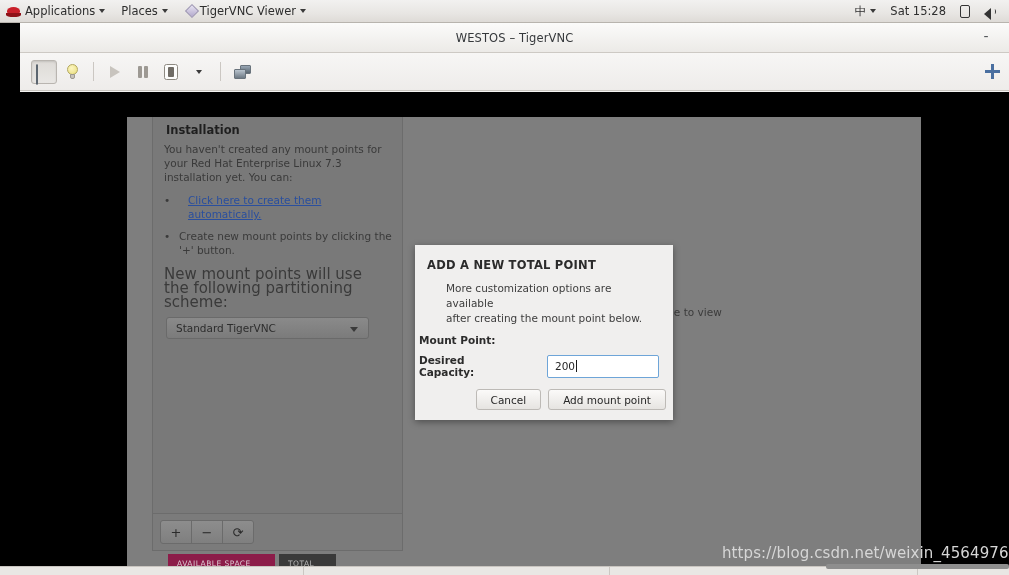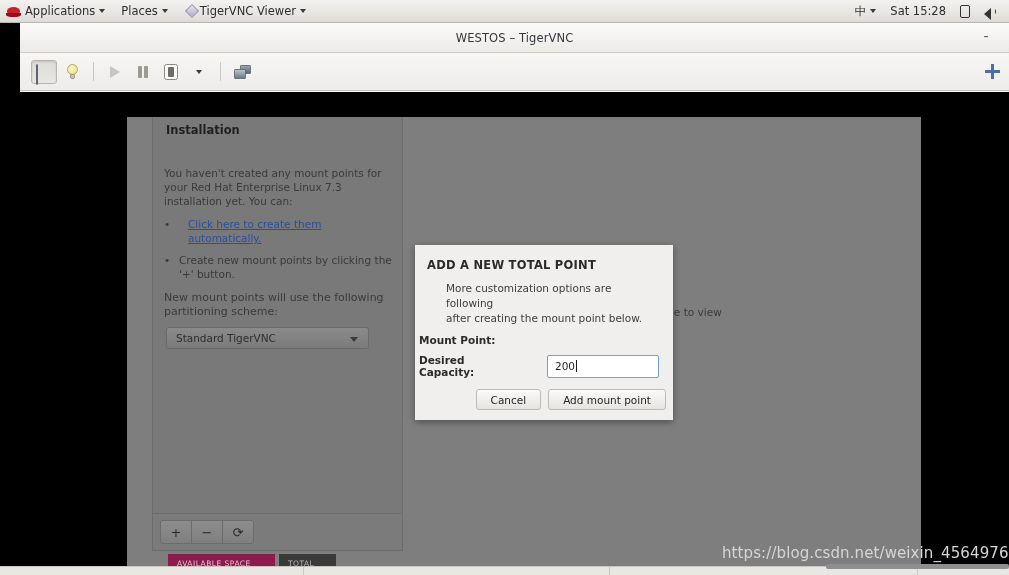--- a/index.html
+++ b/index.html
@@ -191,33 +191,32 @@
     border: 1px solid #6c6c6c;
     border-top: none;
   }
   .lp-title {
     font-size: 11.5px; font-weight: bold; color: #1f1f1f;
     padding: 6px 0 5px 13px;
   }
   .lp-text {
     font-size: 10.5px; color: #3a3a3a; line-height: 14px;
     padding: 0 10px 0 11px;
-    margin-top: 24px;
   }
   .lp-list { margin-top: 9px; }
   .lp-li {
     display: flex; font-size: 10.5px; color: #3a3a3a; line-height: 14px;
     padding: 0 10px 0 11px; margin-bottom: 8px;
   }
   .lp-li .bullet { width: 15px; flex: 0 0 auto; }
   .lp-link {
     color: #2a4f9e; text-decoration: underline; margin-left: 9px;
   }
   .lp-scheme {
-    font-size: 11px; color: #3a3a3a; line-height: 14px;
+    font-size: 15px; color: #3a3a3a; line-height: 14px;
     padding: 2px 14px 0 11px;
   }
   .lp-combo {
     margin: 8px 0 0 13px; width: 203px; height: 22px;
     background: linear-gradient(to bottom,#8a8a8a,#7b7b7b);
     border: 1px solid #6a6a6a; border-radius: 3px;
     display: flex; align-items: center;
     font-size: 10.5px; color: #2d2d2d;
     padding-left: 9px; position: relative;
   }
@@ -495,21 +494,21 @@
           </div>
           <div class="space-box space-total">
             <div class="space-lbl">TOTAL SPACE</div>
 
           </div>
         </div>
 
         <div class="modal">
           <div class="modal-title">ADD A NEW TOTAL POINT</div>
           <div class="modal-sub">
-            <div>More customization options are following</div>
+            <div>More customization options are available</div>
             <div>after creating the mount point below.</div>
           </div>
 
           <div class="form-row">
             <span class="lbl">Mount Point:</span>
           </div>
 
           <div class="form-row">
             <span class="lbl">Desired Capacity:</span>
             <div class="capacity-input">

